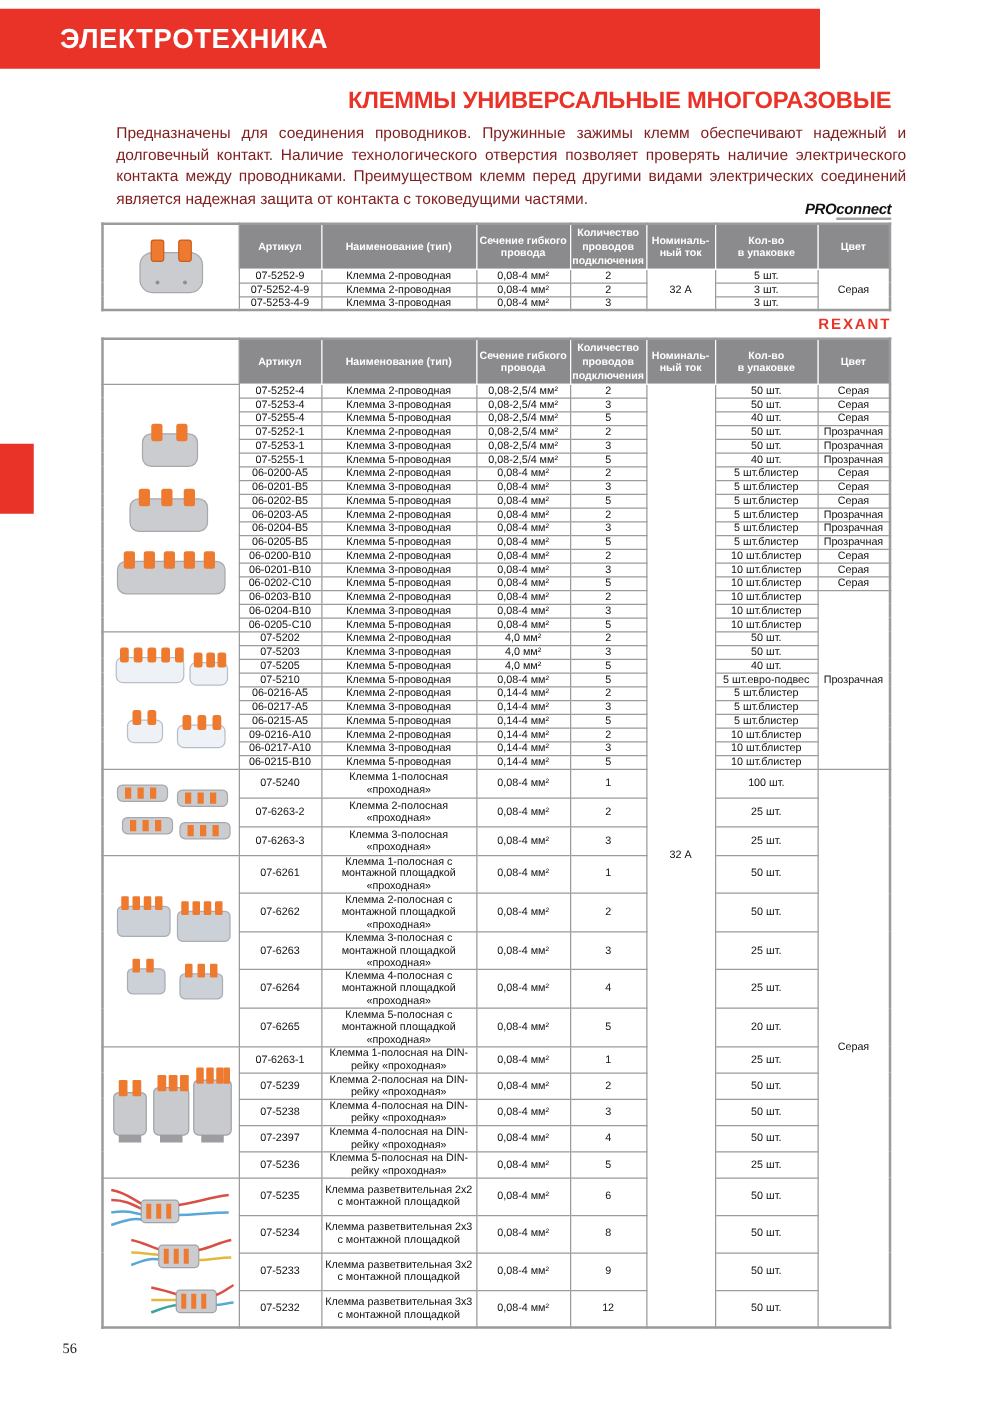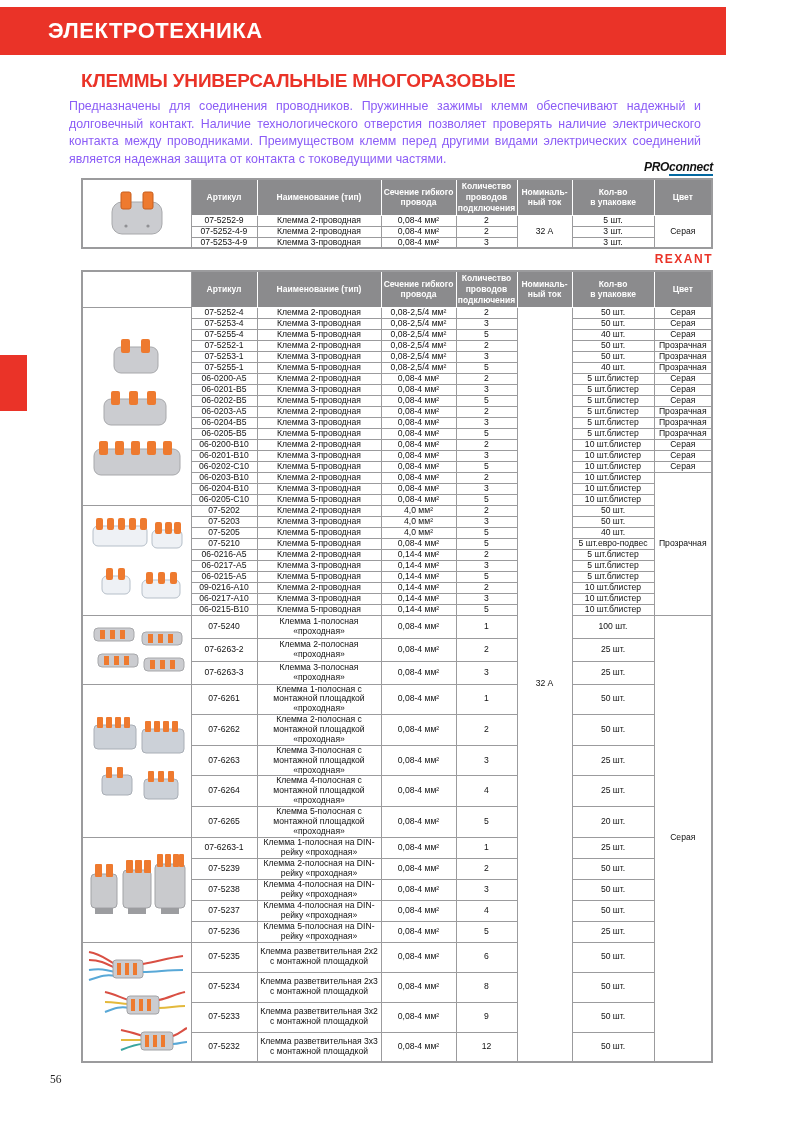--- a/index.html
+++ b/index.html
@@ -1,29 +1,29 @@
 <!DOCTYPE html>
 <html><head>
 <meta charset="utf-8">
 <style>
   :root{ --red:#ea3328; --hdr:#8b8b8d; --bd:#9b9b9d; --orange:#ee7a2f; }
   *{ box-sizing:border-box; }
   html,body{ margin:0; padding:0; background:#fff; }
   .page{ position:relative; width:794px; height:1123px; background:#fff; overflow:hidden;
          font-family:"Liberation Sans", sans-serif; }
-  .topbar{ position:absolute; left:0; top:7px; width:726px; height:48px; background:var(--red); }
+  .topbar{ position:absolute; left:0; top:7px; width:656px; height:48px; background:var(--red); }
   .topbar .bartitle{ position:absolute; left:48px; top:11px; color:#fff; font-size:22px;
          font-weight:bold; letter-spacing:.5px; }
   .sectitle{ position:absolute; left:81px; top:70px; width:632px; color:var(--red);
-         font-size:19px; font-weight:bold; letter-spacing:-.2px; }
-  .intro{ position:absolute; left:69px; top:98px; width:632px; font-size:12.4px;
-         line-height:1.42; text-align:justify; color:#8b5cf6; }
+         font-size:19px; font-weight:bold; letter-spacing:-.2px;text-align:right; }
+  .intro{ position:absolute; left:93px; top:98px; width:632px; font-size:12.4px;
+         line-height:1.42; text-align:justify; color:#7f1d1d; }
   .pro-logo{ position:absolute; top:160px; right:81px; font-size:12px; font-weight:bold;
          font-style:italic; color:#111; letter-spacing:-.3px; }
-  .pro-logo .co{ border-bottom:2px solid #0369a1; }
+  .pro-logo .co{ border-bottom:2px solid #a3a3a3; }
   .rexant-logo{ position:absolute; top:252px; right:81px; color:var(--red); font-weight:bold;
          font-size:12px; letter-spacing:1.5px; }
   .red-tab{ position:absolute; left:0; top:355px; width:27px; height:56px; background:var(--red); }
   .pagenum{ position:absolute; left:50px; top:1073px; font-size:11.5px; color:#222;font-family:Liberation Serif, serif; }
 
   table.tbl{ position:absolute; left:81px; width:632px; border-collapse:collapse;
          table-layout:fixed; border:2px solid var(--bd); background:#fff; }
   #t1{ top:178px; } #t2{ top:270px; }
   .tbl th{ background:var(--hdr); color:#fff; font-size:8.5px; font-weight:bold;
          border:1px solid #fff; padding:1px; line-height:1.25; text-align:center;
@@ -521,21 +521,21 @@
           <td>50 шт.</td>
         </tr>
     <tr class="r3">
           <td>07-5238</td>
           <td>Клемма 4-полосная на DIN-рейку «проходная»</td>
           <td>0,08-4 мм²</td>
           <td>3</td>
           <td>50 шт.</td>
         </tr>
     <tr class="r3">
-          <td>07-5237</td>
+          <td>07-2397</td>
           <td>Клемма 4-полосная на DIN-рейку «проходная»</td>
           <td>0,08-4 мм²</td>
           <td>4</td>
           <td>50 шт.</td>
         </tr>
     <tr class="r3">
           <td>07-5236</td>
           <td>Клемма 5-полосная на DIN-рейку «проходная»</td>
           <td>0,08-4 мм²</td>
           <td>5</td>

